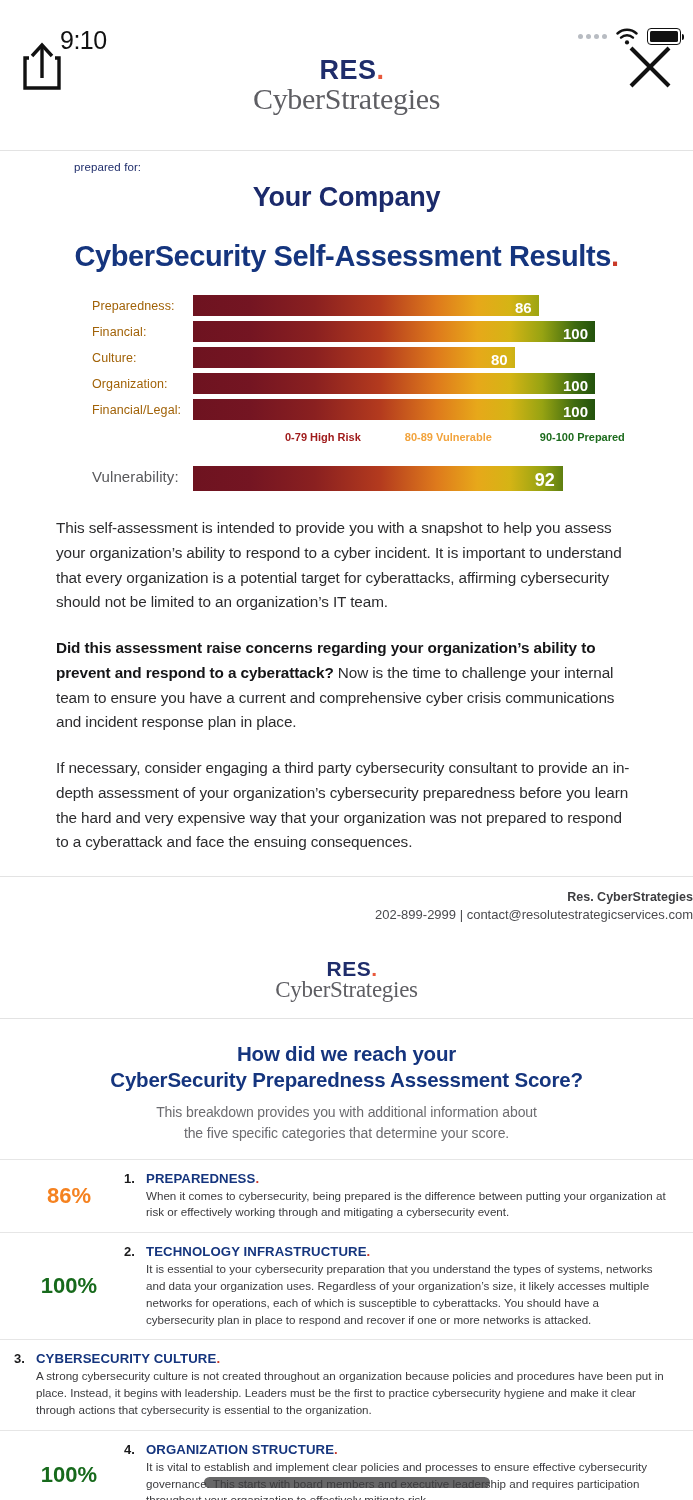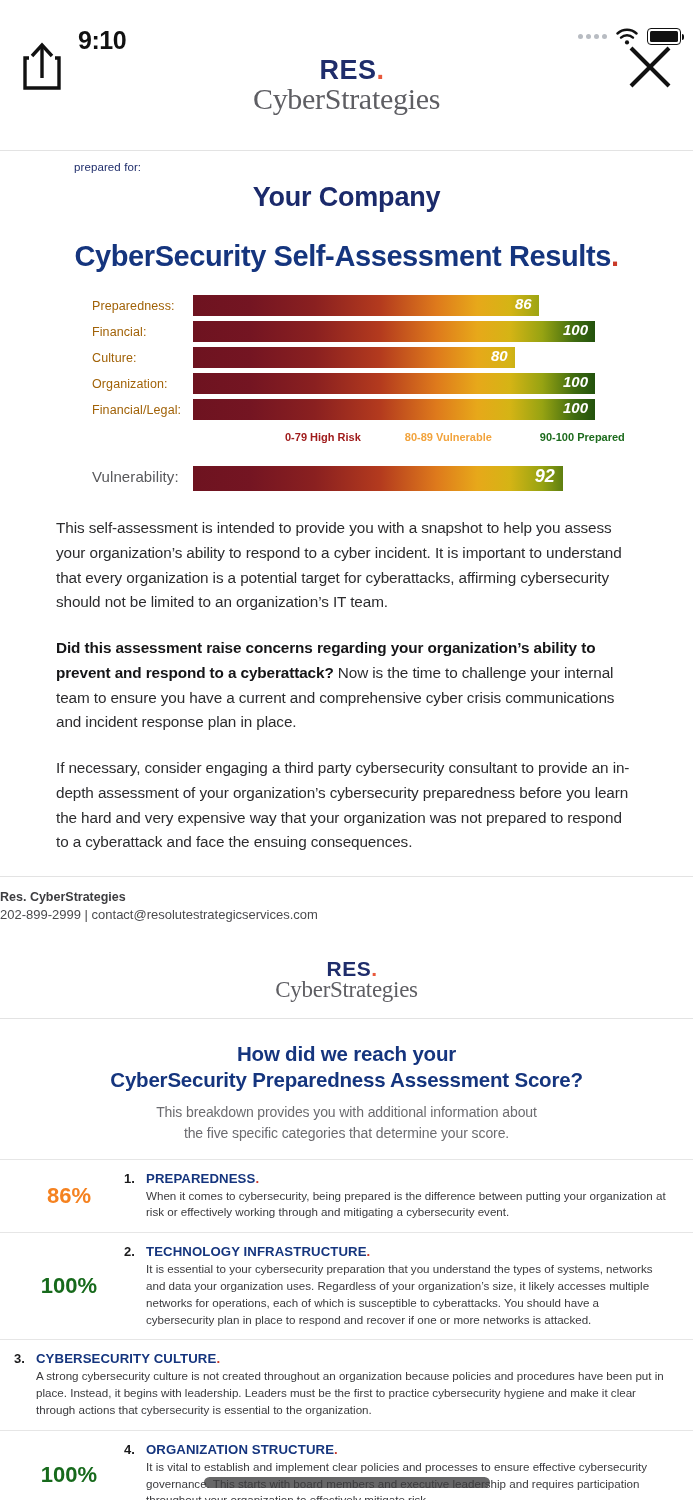--- a/index.html
+++ b/index.html
@@ -10,22 +10,22 @@
     overflow: hidden;
   }
   .page { position: relative; width: 693px; height: 1500px; background:#fff; }
 
   
   .statusbar {
     position: relative; height: 150px; width: 100%; background:#fff;
   }
   .share-icon { position:absolute; left:20px; top:40px; width:44px; height:52px; }
   .clock {
-    position:absolute; left:78px; top:26px;
-    font-size:25px; font-weight:700; color:#111; letter-spacing:-0.5px;
+    position:absolute; left:60px; top:26px;
+    font-size:25px; font-weight:400; color:#111; letter-spacing:-0.5px;
   }
   .right-status { position:absolute; right:12px; top:28px; display:flex; align-items:center; gap:9px; }
   .cell-dots { display:flex; gap:3px; align-items:center; }
   .cell-dots i { width:5px; height:5px; border-radius:50%; background:#b8bcc2; display:block; }
   .wifi { width:22px; height:17px; }
   .battery {
     width:34px; height:17px; border:1.6px solid #111; border-radius:4px;
     padding:2px; position:relative;
   }
   .battery::after{
@@ -69,23 +69,23 @@
     letter-spacing:0.1px;
   }
   .bar-track { position:relative; flex:1; height:21px; }
   .bar-fill {
     height:21px;
     background: linear-gradient(to right,
       #6e1320 0%, #741522 14%, #8a2020 30%, #b33a1e 46%,
       #de7a1c 60%, #e7a81a 70%, #d5b415 78%, #97a312 86%, #3f6b10 94%, #1d4d0c 100%);
     background-size: 406px 100%;
     background-repeat: no-repeat;
-    display:flex; align-items:flex-start; justify-content:flex-end;
+    display:flex; align-items:flex-end; justify-content:flex-end;
     padding-right:7px;
-    color:#ffffff; font-weight:700; font-size:15px;font-style:italic;
+    color:#ffffff; font-weight:700; font-size:15px;
   }
   .legend {
     display:flex; margin-top:11px; padding-left:193px; font-size:11px; font-weight:700;
   }
   .legend span { white-space:nowrap; }
   .legend .l1 { color:#a01c1c; }
   .legend .l2 { color:#f2a33c; margin-left:44px; }
   .legend .l3 { color:#1d6b1d; margin-left:48px; }
   .vuln-row { display:flex; align-items:center; height:25px; margin-top:21px; }
   .vuln-row .bar-label { font-size:15px; color:#58585b; width:101px; flex:0 0 101px; }
@@ -94,21 +94,21 @@
   
   .body-copy { padding:0 56px; margin-top:27px; }
   .body-copy p {
     font-size:15.3px; line-height:1.62; color:#2c2c2e; margin-bottom:21px;
     letter-spacing:-0.1px;
   }
   .body-copy p b { font-weight:700; color:#151517; }
 
   
   .contact {
-    border-top:1px solid #e3e3e3; margin-top:4px; padding-top:13px; text-align:left;
+    border-top:1px solid #e3e3e3; margin-top:4px; padding-top:13px; text-align:right;
   }
   .contact .name { font-size:12.5px; font-weight:700; color:#3d3d40; }
   .contact .line { font-size:13px; color:#4a4a4d; margin-top:3px; }
 
   .logo-mid { text-align:center; margin-top:36px; padding-bottom:16px; border-bottom:1px solid #e3e3e3;}
   .logo-mid .logo-res { font-size:21px; }
   .logo-mid .logo-res .dot { font-size:21px; }
   .logo-mid .logo-cyber { font-size:23px; }
 
   

